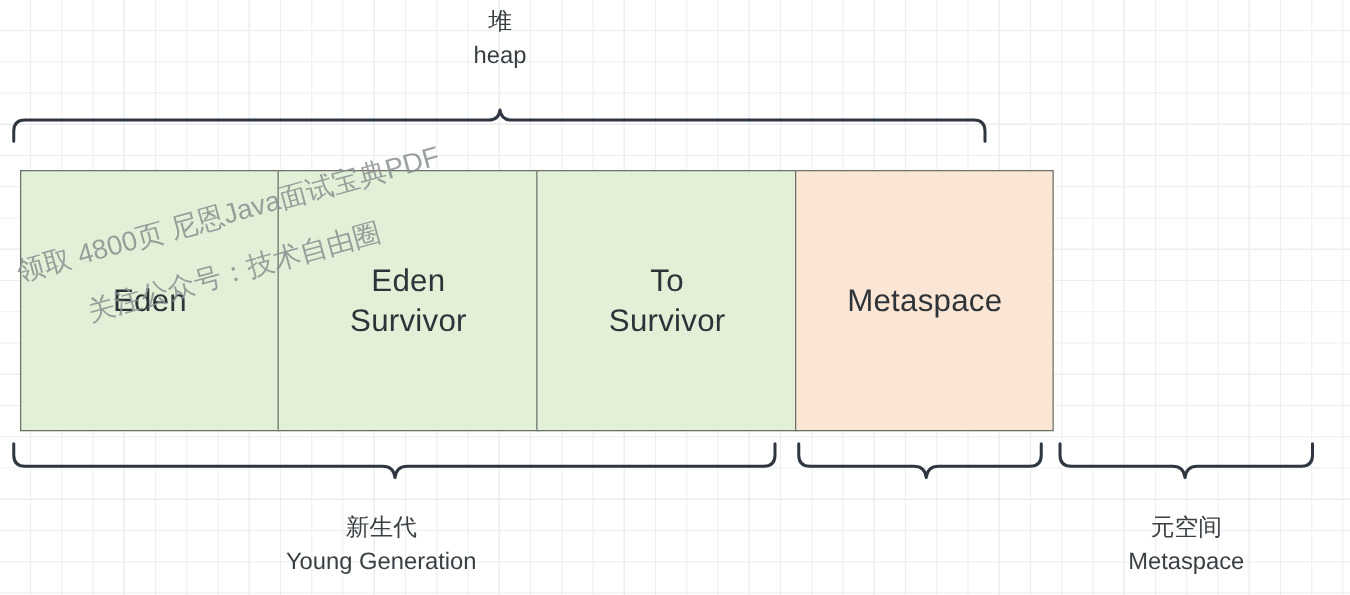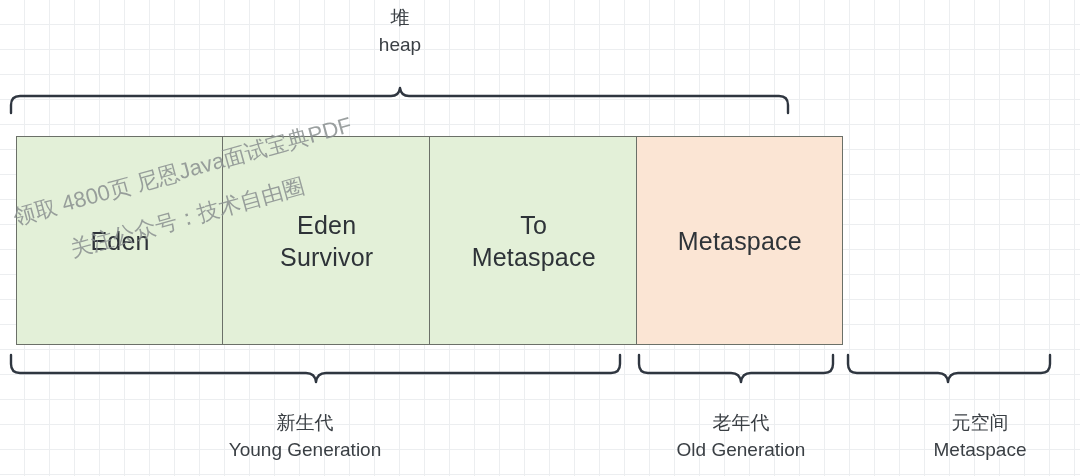--- a/index.html
+++ b/index.html
@@ -139,34 +139,32 @@
   <div class="blocks">
     <div class="block" style="width:208px;background:#e3f0d8;">
       <span class="block-label">Eden</span>
     </div>
     <div class="block" style="width:208.6px;background:#e3f0d8;">
       <span class="block-label">Eden
 Survivor</span>
     </div>
     <div class="block" style="width:208.6px;background:#e3f0d8;">
       <span class="block-label">To
-Metaspace</span>
+Survivor</span>
     </div>
     <div class="block" style="width:206.8px;background:#fbe5d4;">
       <span class="block-label">Metaspace</span>
     </div>
   </div>
 
   <div class="watermark">
     <span class="wm-line-1">领取 4800页 尼恩Java面试宝典PDF</span>
     <span class="wm-line-2">关注公众号：技术自由圈</span>
   </div>
 
   <div class="group-caption" style="left:175px;top:409px;width:260px;">新生代
 Young Generation</div>
 
-  <div class="group-caption" style="left:641px;top:409px;width:200px;">老年代
-Old Generation</div>
 
-  <div class="group-caption" style="left:849px;top:409px;width:200px;padding-left:31px;">元空间
+  <div class="group-caption" style="left:849px;top:409px;width:200px;">元空间
 Metaspace</div>
 
 </div>
 
 </body></html>

